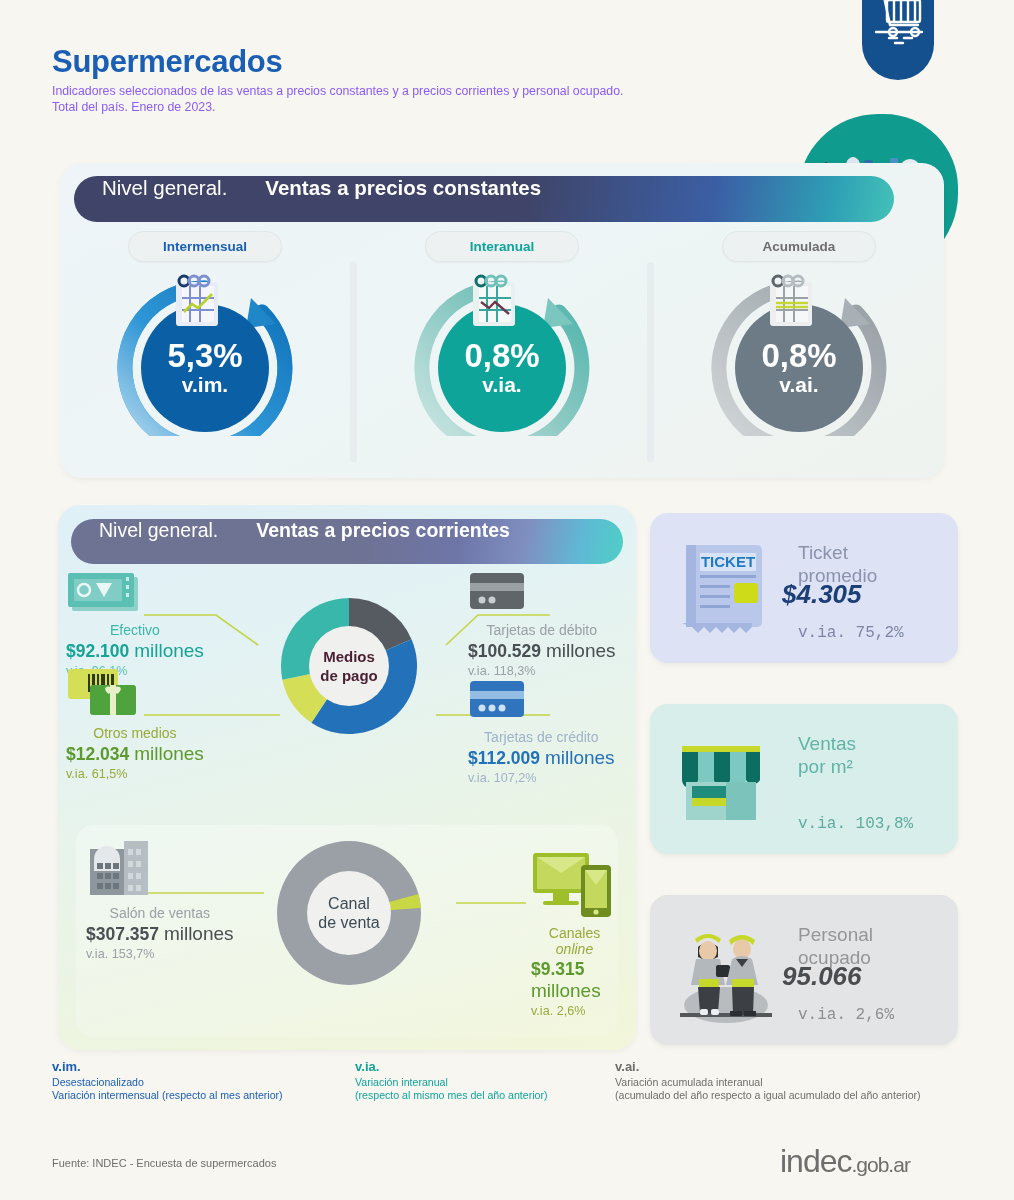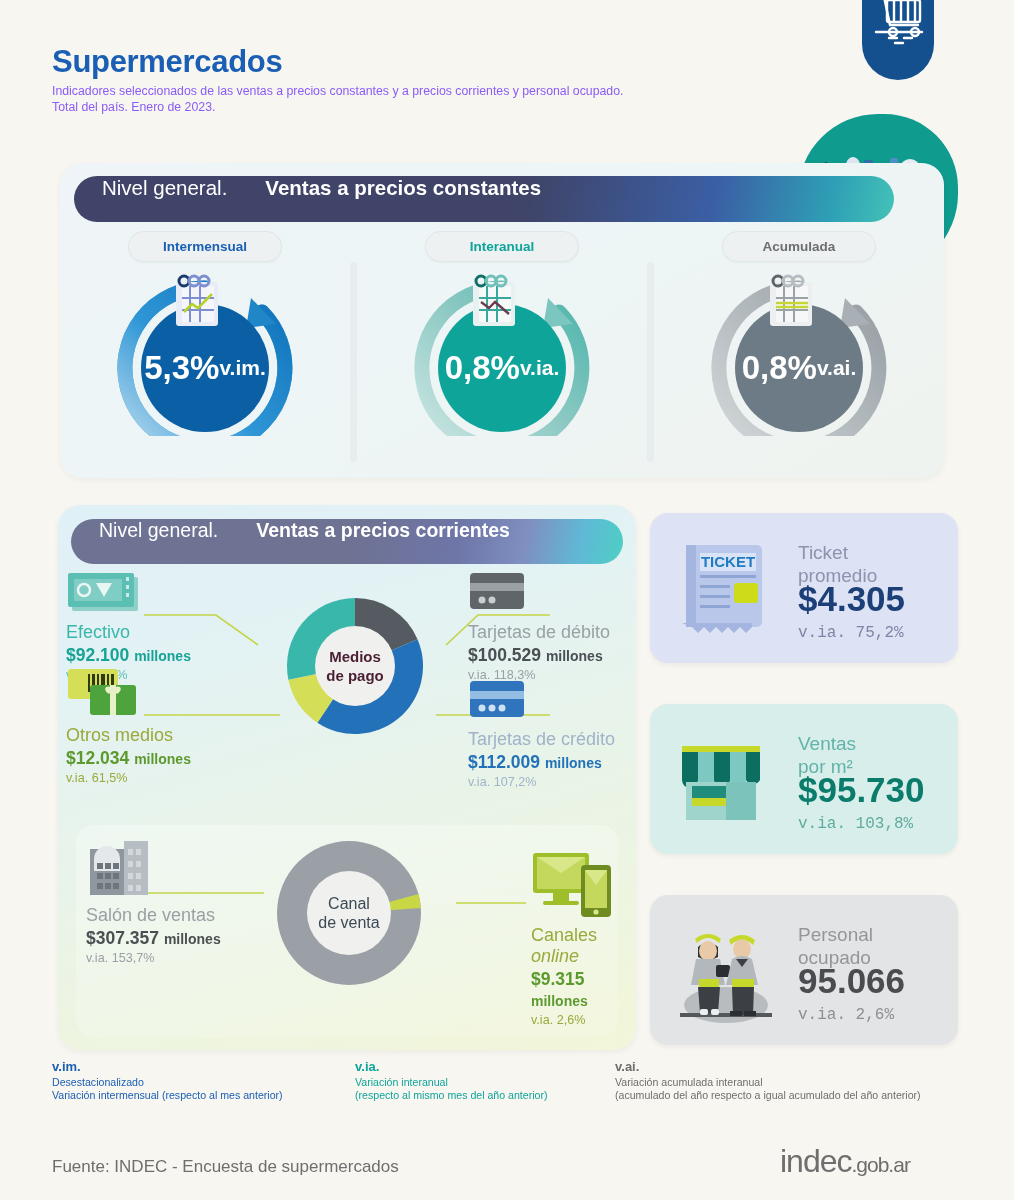--- a/index.html
+++ b/index.html
@@ -55,21 +55,21 @@
     background: #edf1f2; border: 1px solid #e1e7e8; border-radius: 16px;
     font-size: 13.5px; font-weight: bold;
     box-shadow: 0 1px 2px rgba(0,0,0,.04);
   }
   .divider { width: 7px; height: 200px; background: #e7ecee; border-radius: 4px; align-self: center; margin-top: 22px; }
 
   .gauge-wrap { position: relative; width: 190px; height: 170px; margin-top: 4px; }
   .gauge-wrap svg { position: absolute; left: 0; top: 0; }
   .gauge-core {
     position: absolute; left: 31px; top: 38px; width: 128px; height: 128px;
-    border-radius: 50%; display: flex; flex-direction: row;
+    border-radius: 50%; display: flex; flex-direction: column;
     align-items: center; justify-content: center; color: #fff;
   }
   .gauge-val { font-size: 33px; font-weight: bold; line-height: 34px; }
   .gauge-sub { font-size: 21px; font-weight: bold; line-height: 24px; }
 
   
   .panel2 {
     position: absolute; left: 58px; top: 505px; width: 578px; height: 545px;
     border-radius: 22px;
     background: linear-gradient(165deg,#dff0f7 0%, #e3f2f3 28%, #eaf4e6 62%, #f2f6d9 100%);
@@ -77,45 +77,45 @@
   }
   .panel2 .banner { width: 552px; top: 14px; left: 13px; height: 45px; font-size: 19.5px; }
 
   .pay-area { position: absolute; left: 0; top: 62px; width: 578px; height: 250px; }
   .chan-area {
     position: absolute; left: 18px; top: 320px; width: 542px; height: 212px;
     border-radius: 18px; background: linear-gradient(170deg,rgba(255,255,255,.34),rgba(255,255,255,.12));
   }
 
   .lbl { position: absolute; }
-  .lbl .l-name  { font-size: 18px; margin-bottom: 2px; }
+  .lbl .l-name  { font-size: 14px; margin-bottom: 2px; text-align: center; }
   .lbl .l-amt   { font-size: 17.5px; font-weight: bold; }
-  .lbl .l-amt .mil { font-size: 14px; font-weight: bold; }
+  .lbl .l-amt .mil { font-size: 19px; font-weight: normal; }
   .lbl .l-var   { font-size: 12.6px; margin-top: 2px; }
 
   .donut { position: absolute; }
   .donut-hole {
     position: absolute; border-radius: 50%; background: #f0f0ee;
     display: flex; flex-direction: column; align-items: center; justify-content: center;
     text-align: center; line-height: 19px;
   }
 
   
   .card {
     position: absolute; left: 650px; width: 308px; height: 150px;
     border-radius: 18px; box-shadow: 0 2px 5px rgba(0,0,0,.06);
   }
   .card .c-title { position: absolute; left: 148px; top: 28px; font-size: 19px; line-height: 23px; }
-  .card .c-val   { position: absolute; left: 148px; font-size: 35px; font-weight: bold; }
+  .card .c-val   { position: absolute; left: 132px; font-size: 26px; font-weight: bold; font-style: italic; }
   .card .c-var   { position: absolute; left: 148px; font-size: 16px; font-family: Liberation Mono, monospace; }
 
   
   .fn { position: absolute; font-size: 10.6px; line-height: 13px; }
   .fn .fn-k { font-size: 13px; font-weight: bold; margin-bottom: 3px; display: block; }
-  .source { position: absolute; left: 52px; top: 1157px; font-size: 17px; color: #6e6e6e; }
+  .source { position: absolute; left: 52px; top: 1157px; font-size: 11px; color: #6e6e6e; }
   .logo { position: absolute; left: 780px; top: 1143px; font-size: 32px; color: #6e6e6e; letter-spacing: -1px; }
   .logo .dom { font-size: 21px; }
 </style>
 </head>
 <body>
 
 <div id="page">
 
   <div class="title">Supermercados</div>
   <div class="subtitle" style="white-space:pre-line;">Indicadores seleccionados de las ventas a precios constantes y a precios corrientes y personal ocupado.
@@ -372,21 +372,21 @@
       </svg>
 
       <div class="lbl" style="left:410px;top:162px">
         <div class="l-name" style="color:#9fb3c9">Tarjetas de crédito</div>
         <div class="l-amt" style="color:#2371b8">
           <span>$112.009</span> <span class="mil">millones</span>
         </div>
         <div class="l-var" style="color:#9fb3c9">v.ia. 107,2%</div>
       </div>
 
-      <div class="donut" style="left:223px;top:25px;width:148px;height:148px">
+      <div class="donut" style="left:217px;top:25px;width:148px;height:148px">
         <svg width="148" height="148" viewBox="0 0 148 148">
           <g transform="translate(74,74)">
 
             <path d="M0 0 L0 -68 A68 68 0 0 1 62.5 -26.8 Z" fill="#555b60"></path>
             <path d="M0 0 L62.5 -26.8 A68 68 0 0 1 -37.6 56.7 Z" fill="#2371b8"></path>
             <path d="M0 0 L-37.6 56.7 A68 68 0 0 1 -66.6 13.8 Z" fill="#d4de56"></path>
             <path d="M0 0 L-66.6 13.8 A68 68 0 0 1 0 -68 Z" fill="#3ab7ab"></path>
           </g>
         </svg>
         <div class="donut-hole" style="left:34px;top:34px;width:80px;height:80px;font-size:15px;font-weight:bold;color:#4a1f33">
@@ -503,21 +503,20 @@
       <path d="M46 24 h16 v28 a8 8 0 0 1 -16 0 z" fill="#0b6e60"></path>
       <path d="M62 24 h16 v28 a8 8 0 0 1 -16 0 z" fill="#7dc8c0"></path>
       <path d="M78 24 h14 v28 a8 8 0 0 1 -14 0 z" fill="#0b6e60"></path>
       <rect x="18" y="54" width="70" height="38" fill="#9fd4cc"></rect>
       <rect x="24" y="58" width="34" height="12" fill="#1f8c7c"></rect>
       <rect x="24" y="70" width="34" height="8" fill="#c6d92b"></rect>
       <path d="M58 54 h30 v38 h-30 z" fill="#7cc4bb"></path>
     </svg>
     <div class="c-title" style="color:#63b3a8;white-space:pre-line">Ventas
 por m²</div>
-    <div class="c-val" style="top:66px;color:#0b7c6c">$95.730</div>
     <div class="c-var" style="top:111px;color:#5faba0">v.ia. 103,8%</div>
   </div>
 
   <div class="card" style="top:895px;background:#e3e4e6">
     <svg width="120" height="110" viewBox="0 0 120 110" style="position:absolute;left:14px;top:22px">
       <ellipse cx="62" cy="88" rx="42" ry="18" fill="#b9bcbf"></ellipse>
       <rect x="16" y="96" width="92" height="4" fill="#55585b"></rect>
 
       <path d="M34 30 q10 -8 20 0 v10 q-10 6 -20 0 z" fill="#2c3033"></path>
       <ellipse cx="44" cy="34" rx="9" ry="10" fill="#e8c9a8"></ellipse>

